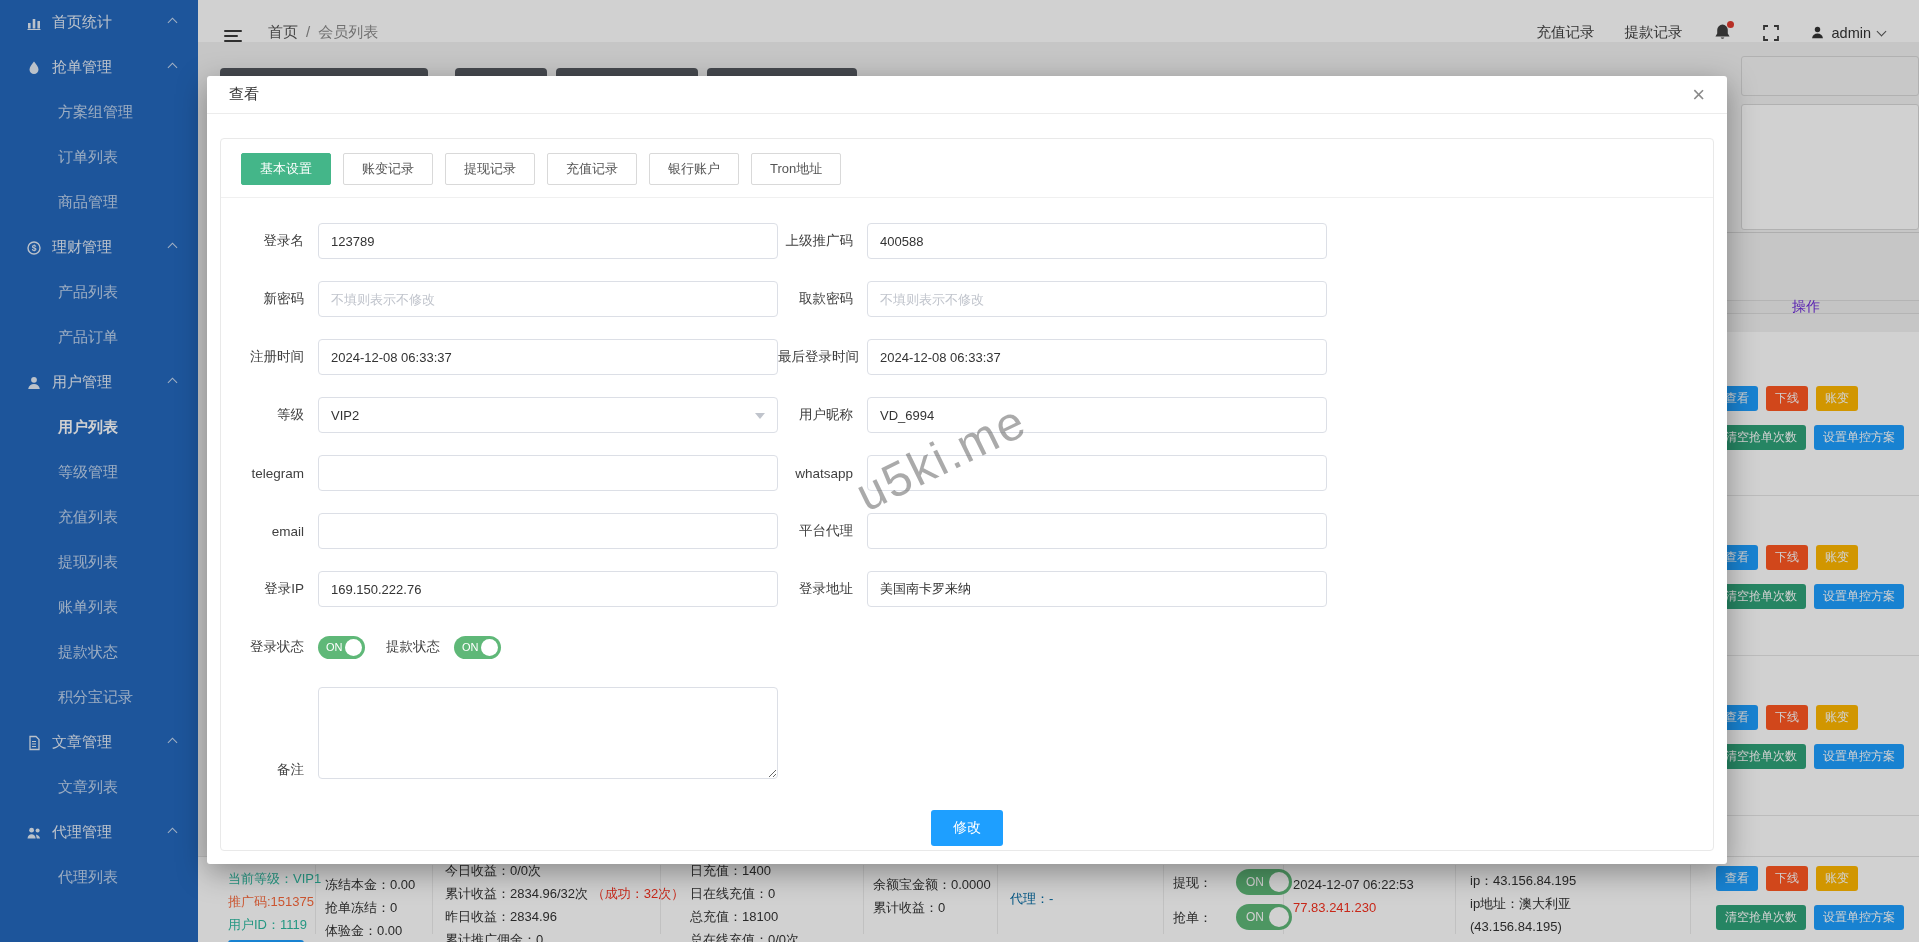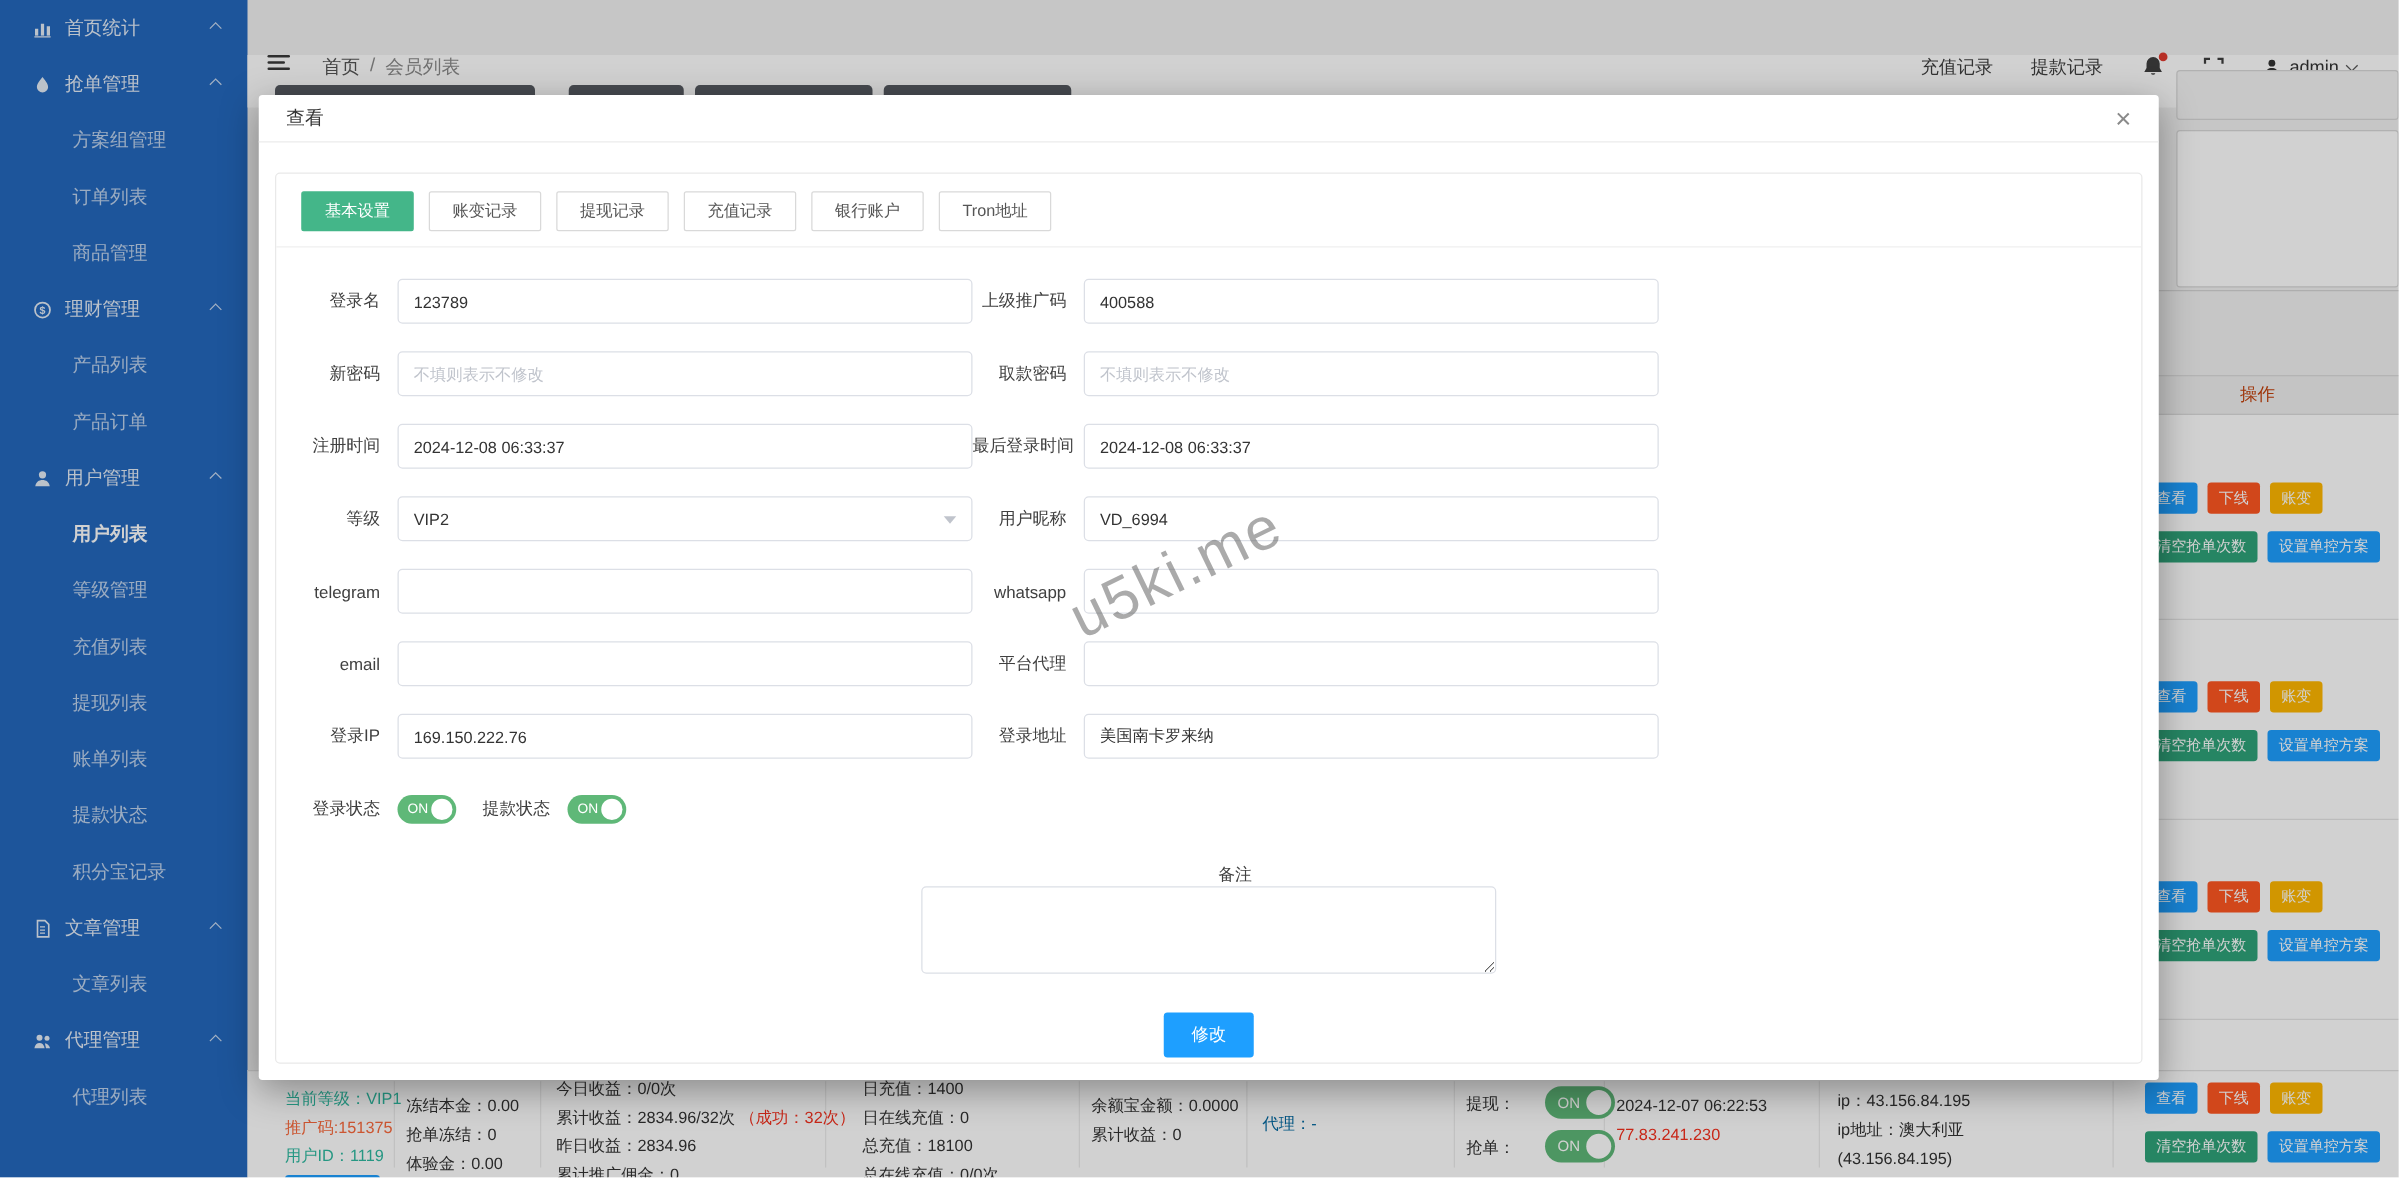--- a/index.html
+++ b/index.html
@@ -15,21 +15,21 @@
   .side-item.group { padding-left:26px; gap:10px; color:rgba(255,255,255,.88); }
   .side-item.child { padding-left:58px; color:rgba(255,255,255,.70); }
   .side-item.active { color:#ffffff; font-weight:bold; }
   .gicon { width:16px; height:16px; flex:none; display:inline-flex; }
   .gicon svg { width:16px; height:16px; }
   .chev { margin-left:auto; margin-right:22px; width:7px; height:7px;
           border-right:1.6px solid currentColor; border-bottom:1.6px solid currentColor;
           transform:rotate(225deg); opacity:.85; }
   
   .header { position:absolute; left:198px; top:0; width:1721px; height:42px; background:#ffffff; z-index:1;
-            display:flex; align-items:flex-start; padding:0 34px 0 16px;margin-top:44px; }
+            display:flex; align-items:flex-end; padding:0 34px 0 26px; }
   .burger { width:18px; display:flex; flex-direction:column; gap:3px; cursor:pointer; }
   .burger i { display:block; height:2px; background:#3a3a3a; border-radius:1px; }
   .burger i:nth-child(2){ width:14px; }
   .crumb { margin-left:26px; font-size:15px; color:#555; display:flex; gap:8px; }
   .crumb .sep, .crumb .cur { color:#8a8a8a; }
   .header-right { margin-left:auto; display:flex; align-items:center; gap:30px; font-size:14.5px; color:#3f3f3f; }
   .hlink { cursor:pointer; }
   .bell { position:relative; width:19px; height:19px; cursor:pointer; color:#3f3f3f; }
   .bell svg { width:19px; height:19px; }
   .bell .dot { position:absolute; right:-2px; top:-2px; width:7px; height:7px; border-radius:50%; background:#e03a2f; }
@@ -41,23 +41,23 @@
   
   .frag { position:absolute; top:68px; height:8px; background:#565a61; border-radius:4px 4px 0 0; z-index:1; }
   .frag1 { left:220px; width:208px; } .frag2 { left:455px; width:92px; }
   .frag3 { left:556px; width:142px; } .frag4 { left:707px; width:150px; }
   .rcard { position:absolute; background:#fdfdfd; border:1px solid #d8d8d8; border-radius:3px; z-index:1; }
   .rcard1 { left:1741px; top:56px; width:178px; height:40px; background:#f4f4f4; }
   .rcard2 { left:1741px; top:104px; width:178px; height:126px; background:#ffffff; }
   .hline { position:absolute; height:0; border-top:1px solid #d5d5d5; z-index:1; }
   .hl-232 { left:1727px; top:232px; width:192px; }
   .table-zone { position:absolute; left:1692px; top:332px; width:227px; height:524px; background:#ffffff; border-left:1px solid #dedede; z-index:1; }
-  .op-header { position:absolute; left:1692px; top:300px; width:227px; height:32px; background:#efefef;
+  .op-header { position:absolute; left:1692px; top:300px; width:227px; height:14px; background:#efefef;
                border:1px solid #dcdcdc; border-right:none; z-index:1; display:flex; align-items:center; justify-content:center;
-               font-size:14px; color:#c2410c;text-align:right; }
+               font-size:14px; color:#6d28d9;text-align:right; }
   .rowline { position:absolute; left:1693px; width:226px; border-top:1px solid #e6e6e6; z-index:1; }
   .rl1 { top:495px; } .rl2 { top:655px; } .rl3 { top:815px; }
   
   .act-group { position:absolute; width:212px; display:flex; flex-wrap:wrap; gap:7px 8px; z-index:2; }
   .act-group .brk { flex-basis:100%; height:0; }
   .abtn { border:none; color:#fff; font-size:12px; padding:4px 9px; border-radius:3px; cursor:pointer;
           font-family:inherit; white-space:nowrap; }
   .abtn.view { background:#1E9FFF; } .abtn.offline { background:#FF5722; }
   .abtn.change { background:#FFB800; } .abtn.clear { background:#2FA379; }
   .abtn.set_plan { background:#1E9FFF; }
@@ -88,21 +88,21 @@
   .modal-title { font-size:15px; color:#333; }
   .modal-close { margin-left:auto; font-size:22px; color:#8a8a8a; cursor:pointer; line-height:1; }
   .modal-card { position:absolute; left:13px; top:62px; width:1494px; height:713px;
                 border:1px solid #e9e9e9; border-radius:4px; background:#fff; }
   .tabs { display:flex; gap:12px; padding:14px 0 12px 20px; border-bottom:1px solid #f0f0f0; }
   .tab { font-size:13px; padding:6px 18px; border:1px solid #d9d9d9; border-radius:2px; color:#555;
          background:#fff; cursor:pointer; font-family:inherit; }
   .tab.active { background:#44B689; border-color:#44B689; color:#fff; }
   .form { padding-top:25px; }
   .frow { display:flex; align-items:center; height:36px; margin-bottom:22px; }
-  .frow.remark { align-items:center; height:92px;flex-direction:column; }
+  .frow.remark { align-items:flex-end; height:92px; }
   .flab { font-size:13.5px; color:#404040; text-align:right; padding-right:14px; white-space:nowrap; }
   .l1 { width:97px; } .l2 { width:89px; }
   .frow.remark .flab { padding-top:4px; }
   .finput, .fselect, .ftextarea {
     width:460px; height:36px; border:1px solid #dcdfe6; border-radius:4px; background:#fff;
     font-size:13px; color:#333; padding:0 12px; font-family:inherit; }
   .finput::placeholder { color:#c0c4cc; }
   .fselect { position:relative; display:flex; align-items:center; cursor:pointer; }
   .fselect .caret { position:absolute; right:12px; top:15px; width:0; height:0;
     border-left:5px solid transparent; border-right:5px solid transparent; border-top:6px solid #c0c4cc; }

